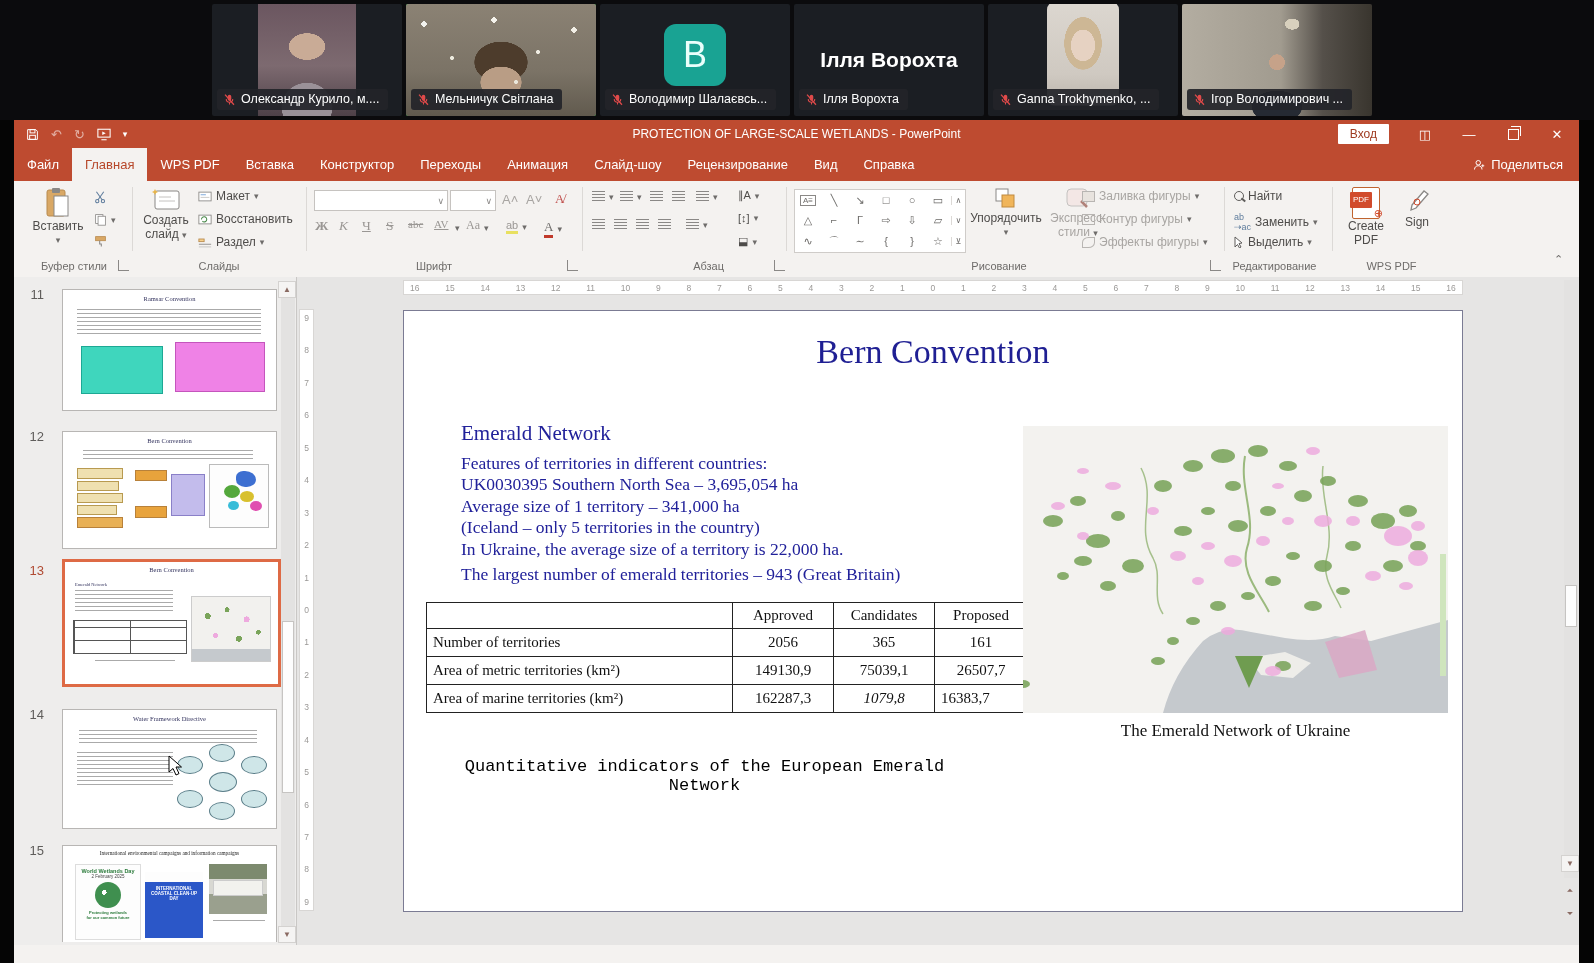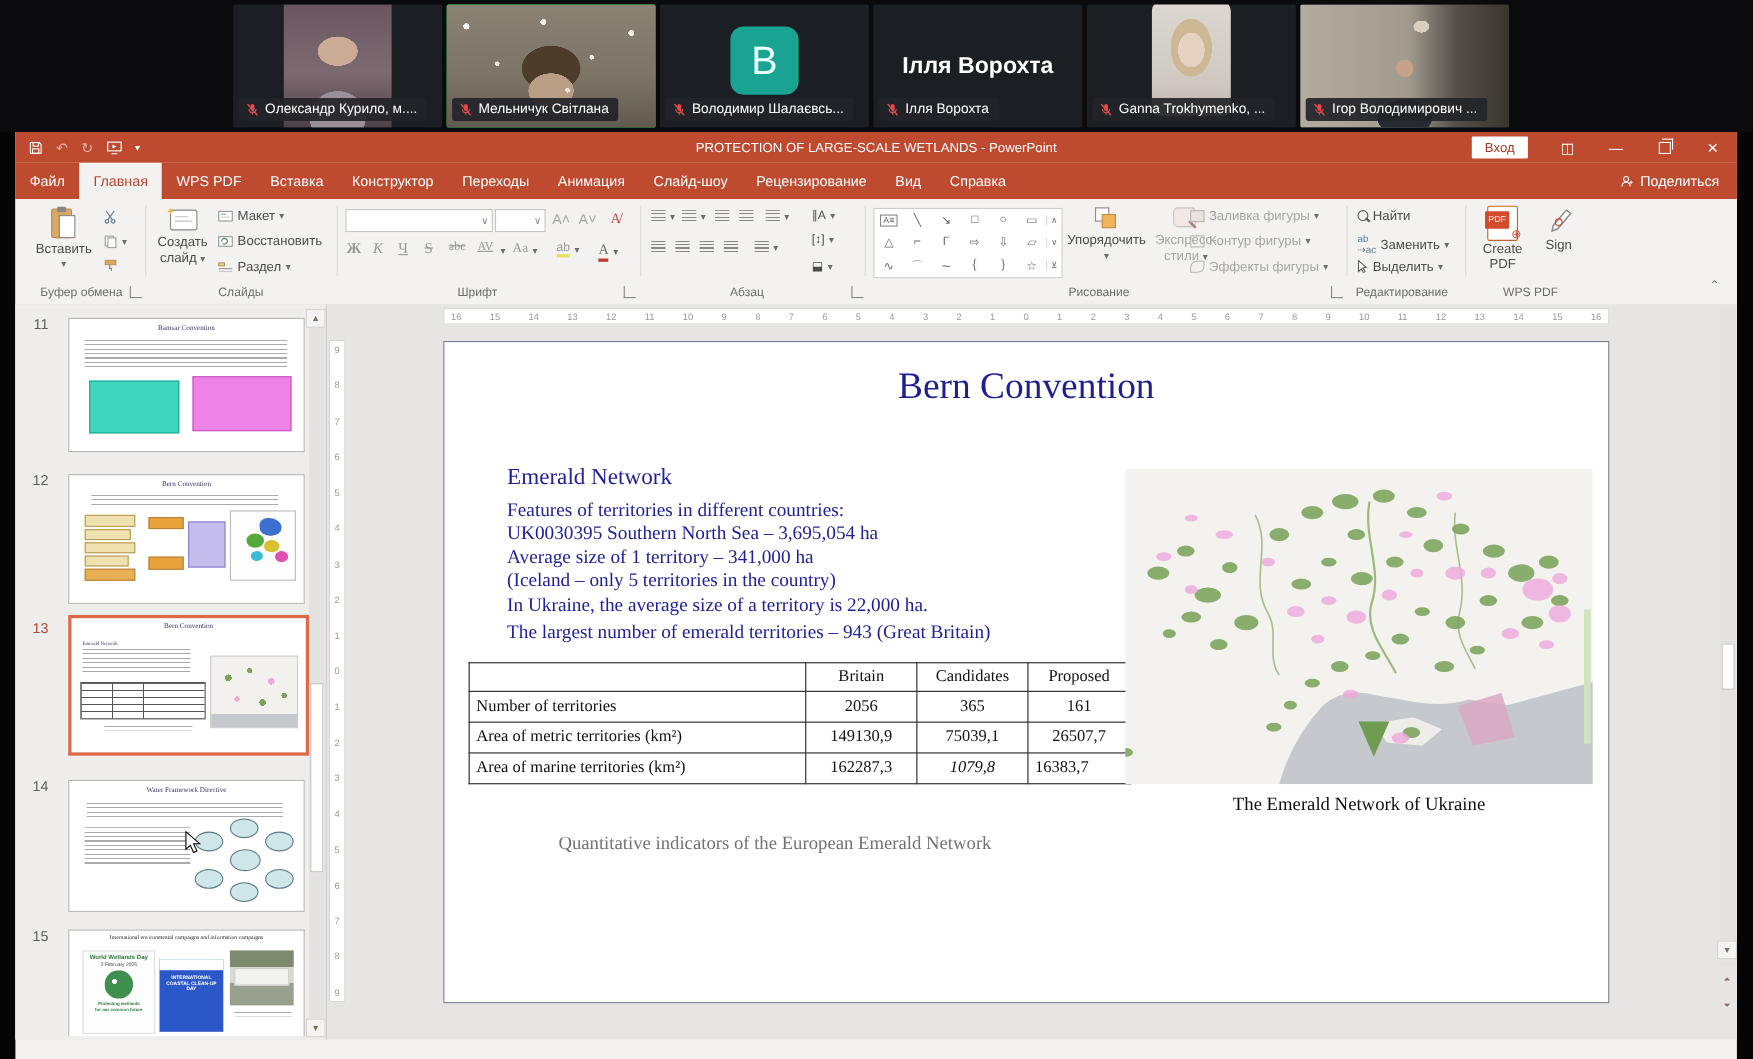--- a/index.html
+++ b/index.html
@@ -95,21 +95,21 @@
   
   #slide{left:389px;top:33px;width:1060px;height:602px;background:#fff;border:1px solid #7b7b93;box-sizing:border-box;}
   .serif{font-family:"Liberation Serif",serif;}
   #slidetitle{position:absolute;left:0;right:0;top:22px;text-align:center;font-size:34px;color:#1f1f93;}
   #emheading{position:absolute;left:57px;top:110px;font-size:21px;color:#21219a;}
   #embody{position:absolute;left:57px;top:142px;font-size:17.5px;line-height:21.4px;color:#21219a;}
   #embody .lastline{margin-top:4px;}
   #slidetable{position:absolute;left:22px;top:291px;border-collapse:collapse;font-family:"Liberation Serif",serif;font-size:15px;color:#111;}
   #slidetable td,#slidetable th{border:1px solid #222;font-weight:normal;padding:0 6px;height:27px;}
   #slidetable th{height:25px;}
-  #tcaption{position:absolute;left:22px;top:446px;width:557px;text-align:center;font-size:17px;color:#737373;}
+  #tcaption{position:absolute;left:22px;top:446px;width:557px;text-align:center;font-size:17px;color:#000000;font-family:Liberation Mono, monospace;}
   #mapbox{position:absolute;left:619px;top:115px;width:425px;height:287px;}
   #mapcaption{position:absolute;left:619px;top:410px;width:425px;text-align:center;font-size:17px;color:#111;}
 
   
   #cursor{left:168px;top:755px;width:15px;height:22px;pointer-events:none;z-index:50;}
 
   
   .miniblock{position:absolute;}
   .ellipse{border-radius:50%;position:absolute;background:#cfe6e8;border:1px solid #5a7d88;}
 </style>
@@ -277,21 +277,21 @@
             <rect x="5" y="4" width="9" height="11" fill="#fff" stroke="#8a8886"></rect>
           </svg>
           <span class="caret">▾</span>
         </div>
       <div class="rsmall" style="left:80px;top:54px;">
           <svg width="13" height="13" viewBox="0 0 16 16">
             <rect x="2" y="2" width="12" height="5" fill="#d9a865" stroke="#b88a4e"></rect>
             <path d="M7 7v4h2v3" stroke="#8a8886" fill="none" stroke-width="1.3"></path>
           </svg>
         </div>
-      <div class="glabel" style="left:14px;width:92px;">Буфер обмена</div>
+      <div class="glabel" style="left:14px;width:92px;">Буфер стили</div>
       <div class="launch" style="left:104px;"></div>
       <div class="rsep" style="left:118px;"></div>
 
       <div class="bigbtn" style="left:126px;top:6px;width:52px;">
         <svg width="30" height="26" viewBox="0 0 30 26">
             <rect x="4" y="4" width="24" height="18" rx="2" fill="#fff" stroke="#8a8886"></rect>
             <line x1="8" y1="10" x2="20" y2="10" stroke="#c4c2c0"></line>
             <line x1="8" y1="14" x2="24" y2="14" stroke="#c4c2c0"></line>
             <path d="M4 2l1 2 2 1-2 1-1 2-1-2-2-1 2-1z" fill="#e8b54a"></path>
           </svg>
@@ -397,21 +397,21 @@
           <span class="caret">▾</span>
         </div>
       <div class="rsmall" style="left:724px;top:31px;">
           <span style="font-size:11px;">[↕]</span>
           <span class="caret">▾</span>
         </div>
       <div class="rsmall" style="left:724px;top:54px;">
           <span style="font-size:11px;">⬓</span>
           <span class="caret">▾</span>
         </div>
-      <div class="glabel" style="left:620px;width:90px;">Абзац</div>
+      <div class="glabel" style="left:620px;width:90px;text-align:right;">Абзац</div>
       <div class="launch" style="left:760px;"></div>
       <div class="rsep" style="left:772px;"></div>
 
       <div class="shapegal" style="left:780px;top:8px;width:170px;height:62px;">
         <span style="font-size:8px;border:1px solid #8a8886;padding:0 2px;">A≡</span>
         <span>╲</span>
         <span>↘</span>
         <span>□</span>
         <span>○</span>
         <span>▭</span>
@@ -656,21 +656,21 @@
           <div>Average size of 1 territory – 341,000 ha</div>
           <div>(Iceland – only 5 territories in the country)</div>
           <div>In Ukraine, the average size of a territory is 22,000 ha.</div>
           <div class="lastline">The largest number of emerald territories – 943 (Great Britain)</div>
         </div>
 
         <table id="slidetable">
           <tbody>
               <tr>
             <th style="width:293px;"></th>
-            <th style="width:88px;text-align:center;">Britain</th>
+            <th style="width:88px;text-align:center;">Approved</th>
             <th style="width:88px;text-align:center;">Candidates</th>
             <th style="width:80px;text-align:center;">Proposed</th>
           </tr>
           <tr>
             <td>Number of territories</td>
             <td style="text-align:center;">2056</td>
             <td style="text-align:center;">365</td>
             <td style="text-align:center;font-family:Liberation Serif, serif;">161</td>
           </tr>
           <tr>

